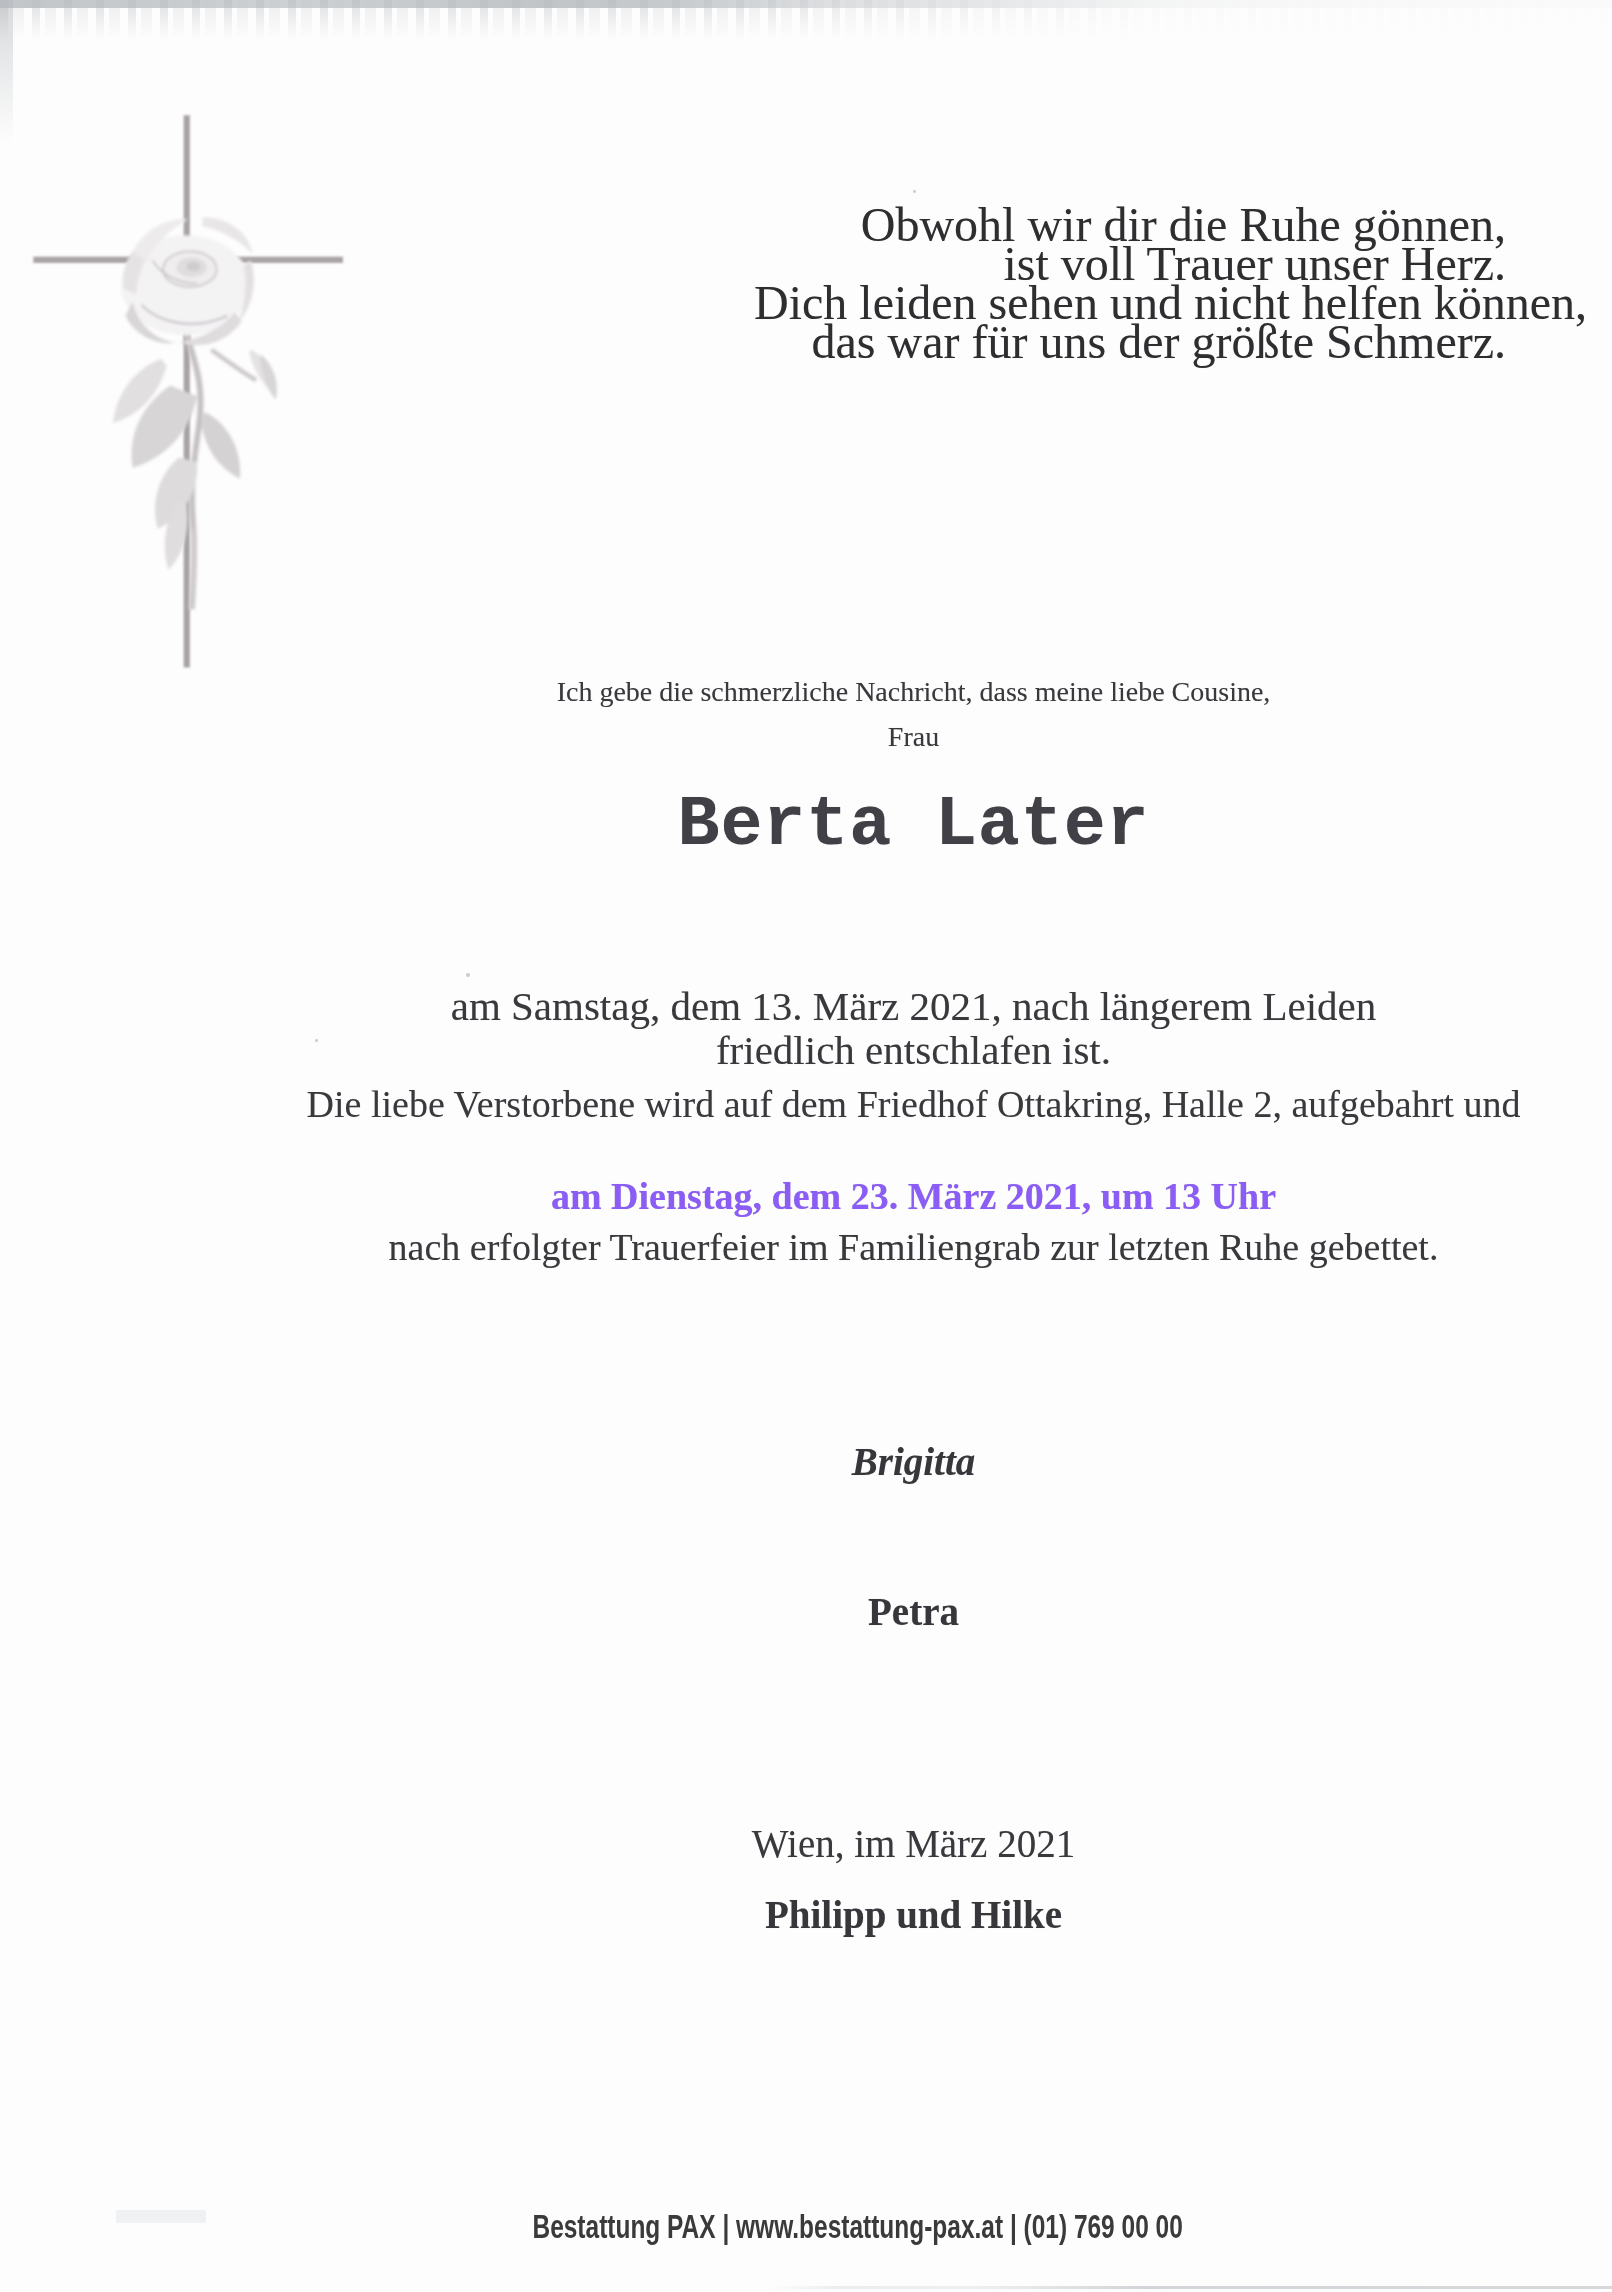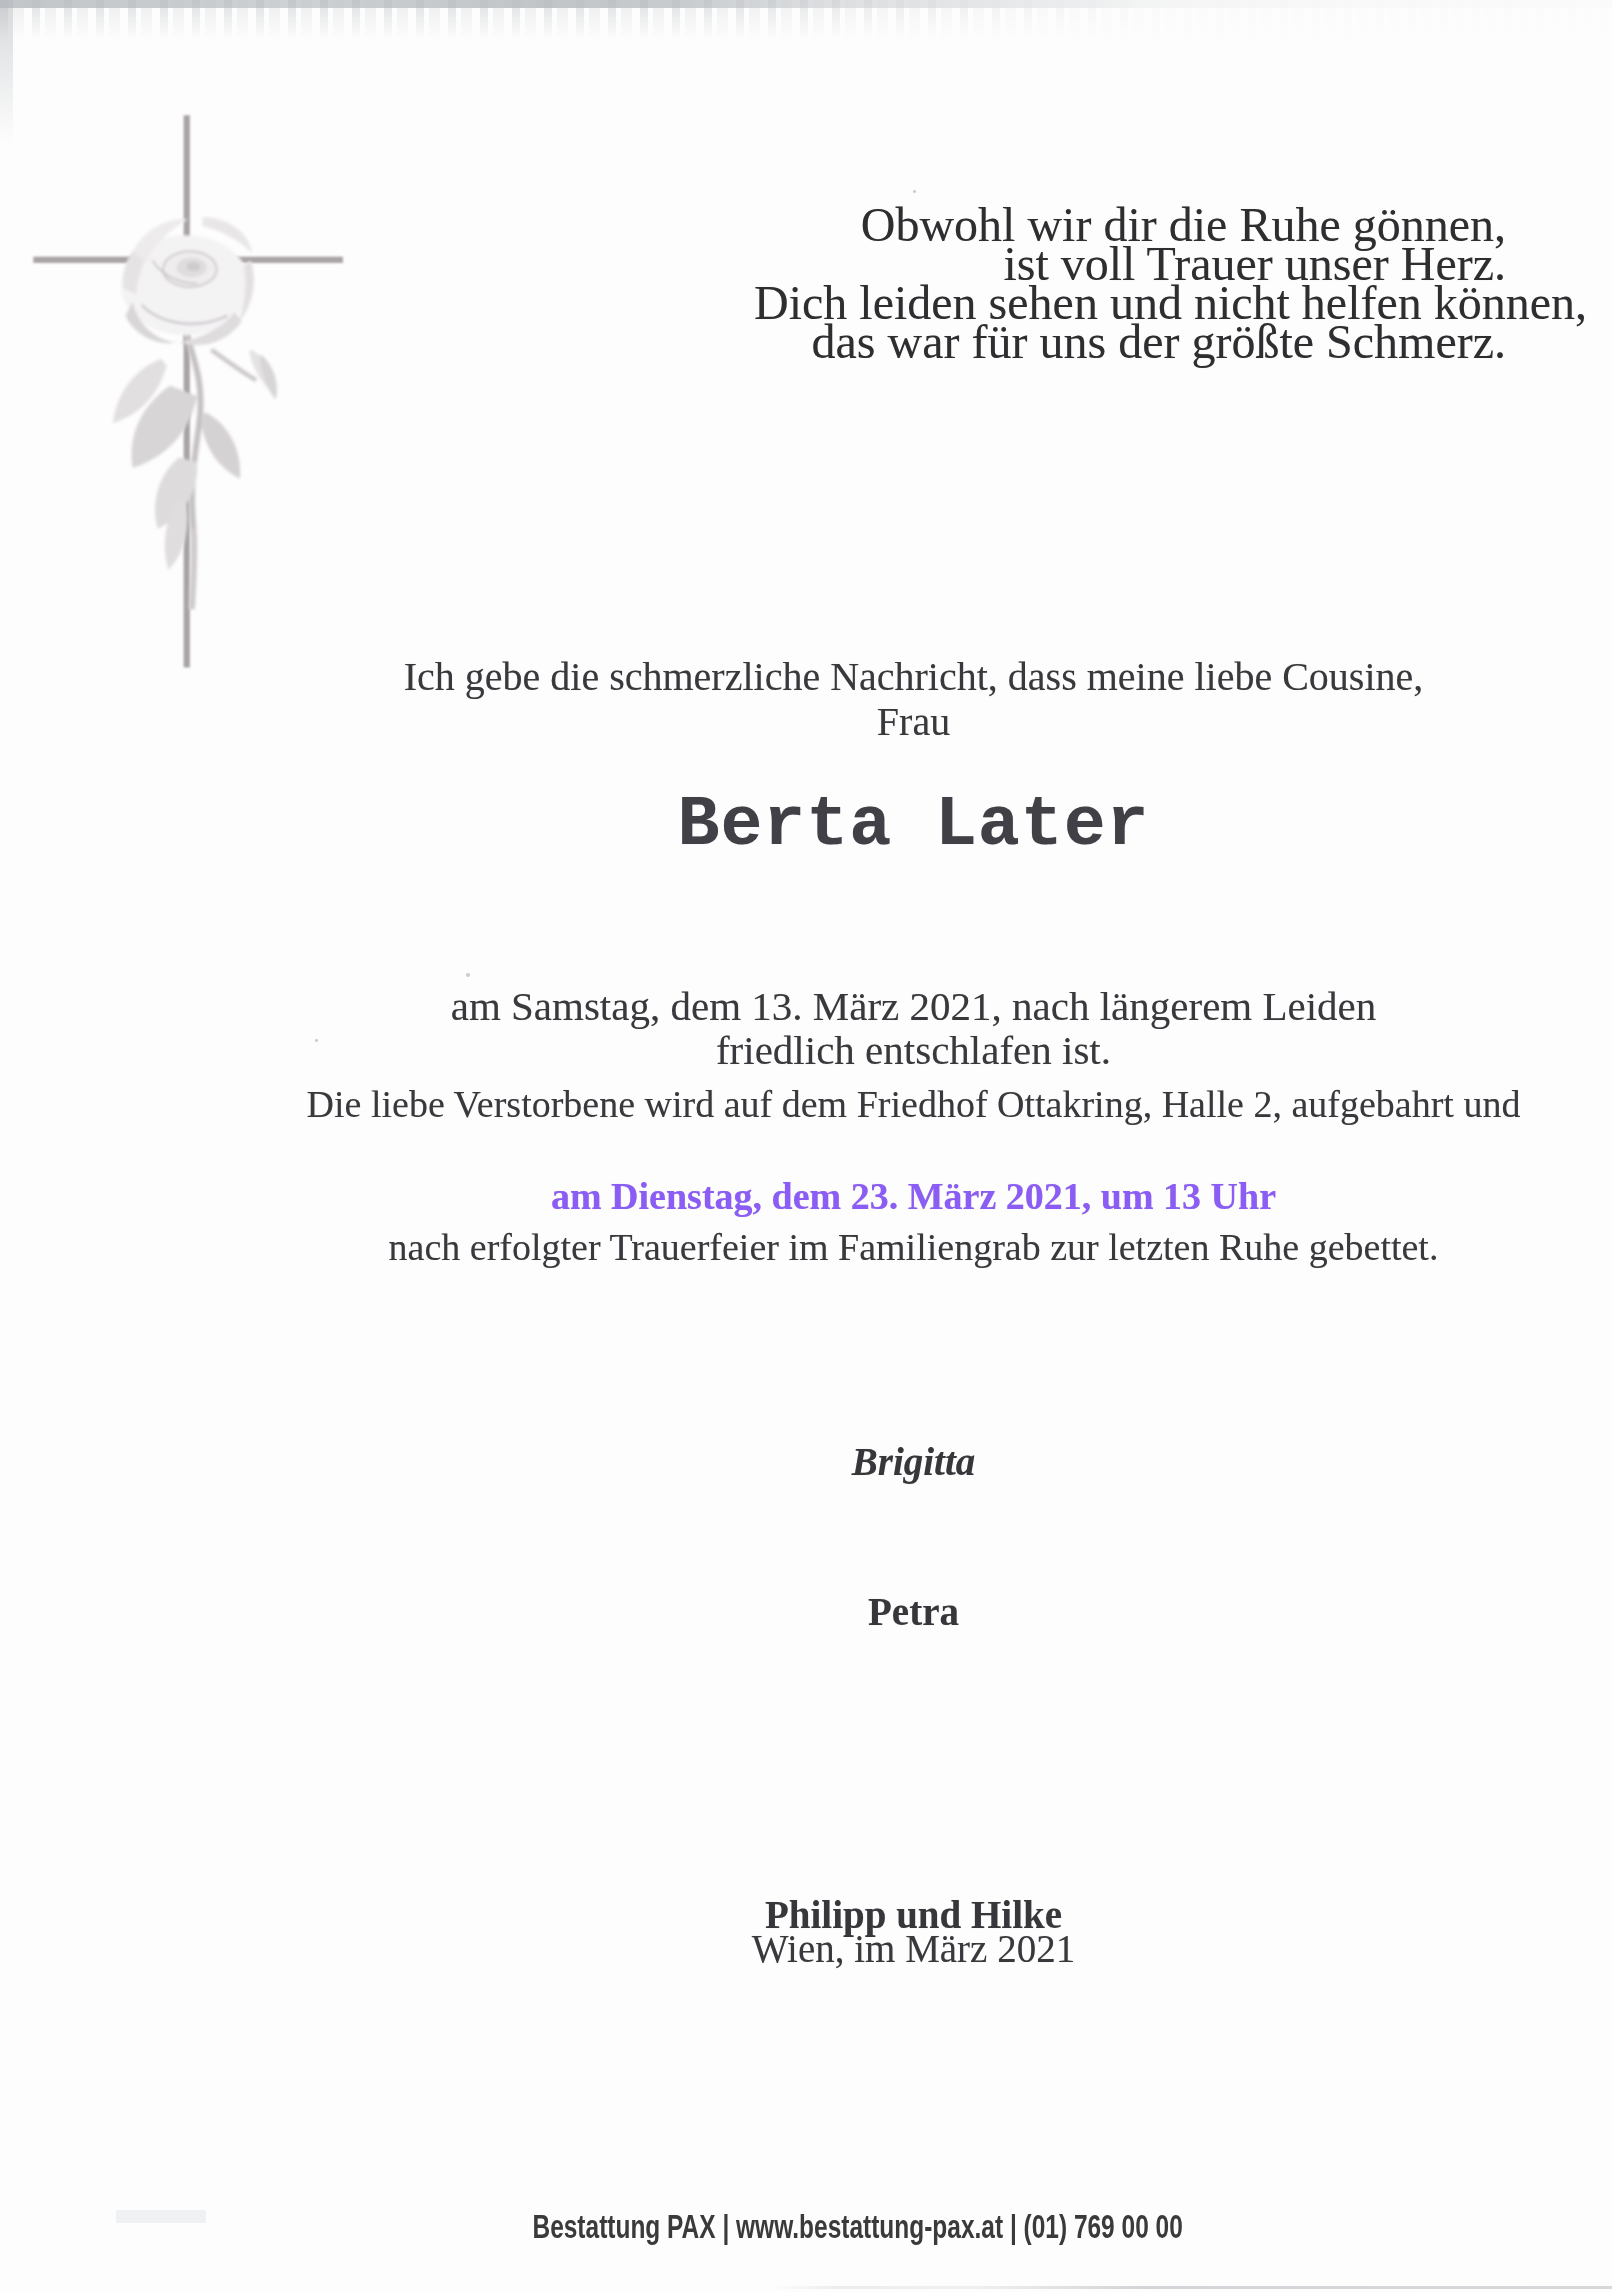--- a/index.html
+++ b/index.html
@@ -50,33 +50,33 @@
   
   .cross-rose{left:27px;top:81px;}
   
   .quote{
     right:107px;top:205px;width:752px;
     font-size:48px;line-height:39px;
     text-align:right;color:#2e2e31;
   }
   
   .bodycol{left:215px;width:1397px;text-align:center;}
-  .intro{top:654px;font-size:40px;line-height:45px;}
+  .intro{top:669px;font-size:28px;line-height:45px;}
   .deceased-name{
     top:785px;font-size:70px;line-height:81px;
     font-weight:bold;color:#404046;letter-spacing:0.9px;font-family:Liberation Mono, monospace;
   }
   .death-par{top:984px;font-size:41px;line-height:44px;}
   .funeral-par{top:1079px;font-size:38px;line-height:51px;}
   .strong{font-weight:bold;color:#8b5cf6;margin-top:41px;}
   .mourner{font-size:39px;font-weight:bold;line-height:45px;color:#37373b;}
   .mourner-1{top:1439px;font-style:italic;}
   .mourner-2{top:1589px;}
   .mourner-3{top:1848px;margin-top:44px;}
-  .place-date{top:1926px;font-size:39px;line-height:45px;}
+  .place-date{top:1821px;font-size:39px;line-height:45px;}
   
   .footer{
     left:103px;right:0;top:2207px;text-align:center;
     font-family:"Liberation Sans","DejaVu Sans",sans-serif;
     font-size:34px;line-height:38px;font-weight:700;color:#3a3a3a;
   }
   .footer-inner{display:inline-block;transform:scaleX(.72);transform-origin:center;white-space:nowrap;}
 </style>
 </head>
 <body>

